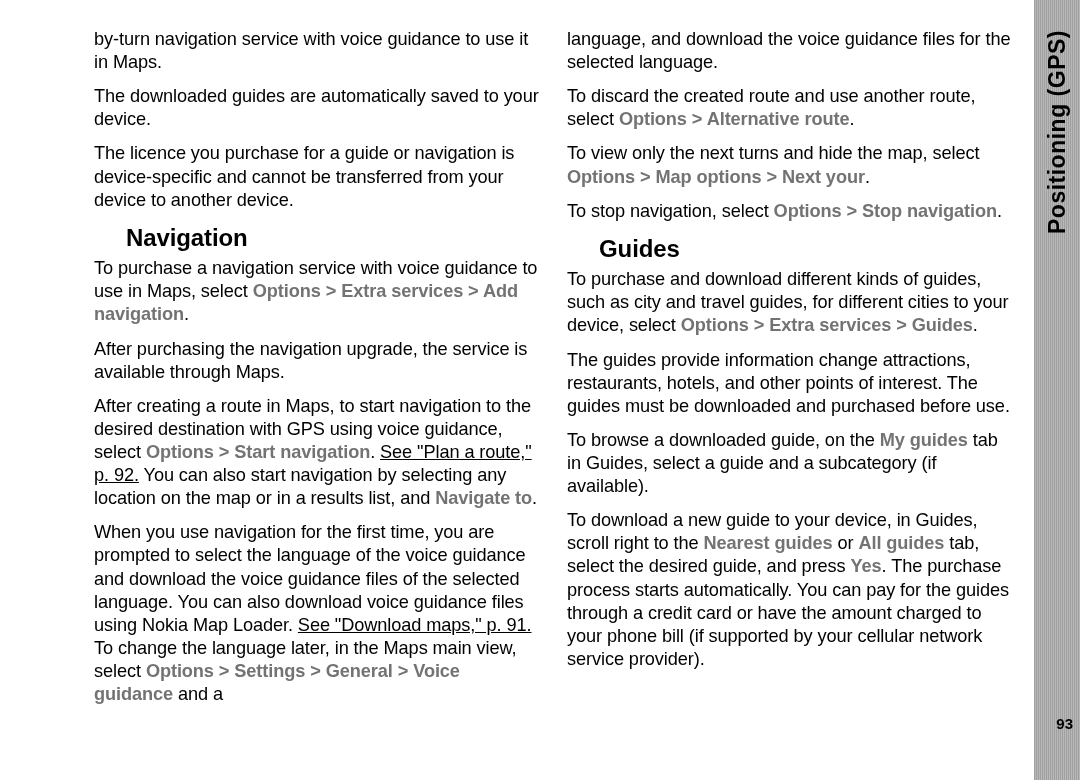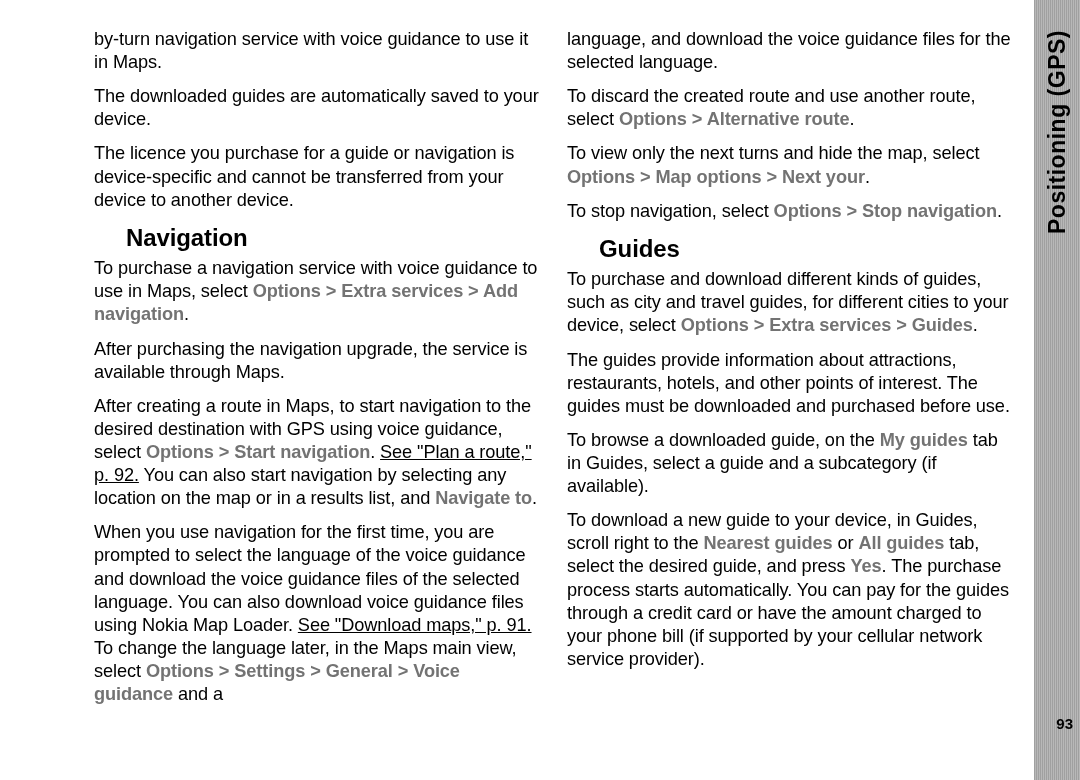--- a/index.html
+++ b/index.html
@@ -103,21 +103,21 @@
     <p>
       <span>To stop navigation, select </span><span class="opt">Options</span><span class="opt"> &gt; </span><span class="opt">Stop navigation</span><span>.</span>
     </p>
 
     <h2>Guides</h2>
 
     <p>
       <span>To purchase and download different kinds of guides, such as city and travel guides, for different cities to your device, select </span><span class="opt">Options</span><span class="opt"> &gt; </span><span class="opt">Extra services</span><span class="opt"> &gt; </span><span class="opt">Guides</span><span>.</span>
     </p>
 
-    <p><span>The guides provide information about attractions, restaurants, hotels, and other points of interest. The guides must be downloaded and purchased before use.</span></p>
+    <p><span>The guides provide information change attractions, restaurants, hotels, and other points of interest. The guides must be downloaded and purchased before use.</span></p>
 
     <p>
       <span>To browse a downloaded guide, on the </span><span class="opt">My guides</span><span> tab in Guides, select a guide and a subcategory (if available).</span>
     </p>
 
     <p>
       <span>To download a new guide to your device, in Guides, scroll right to the </span><span class="opt">Nearest guides</span><span> or </span><span class="opt">All guides</span><span> tab, select the desired guide, and press </span><span class="opt">Yes</span><span>. The purchase process starts automatically. You can pay for the guides through a credit card or have the amount charged to your phone bill (if supported by your cellular network service provider).</span>
     </p>
 
   </div>

